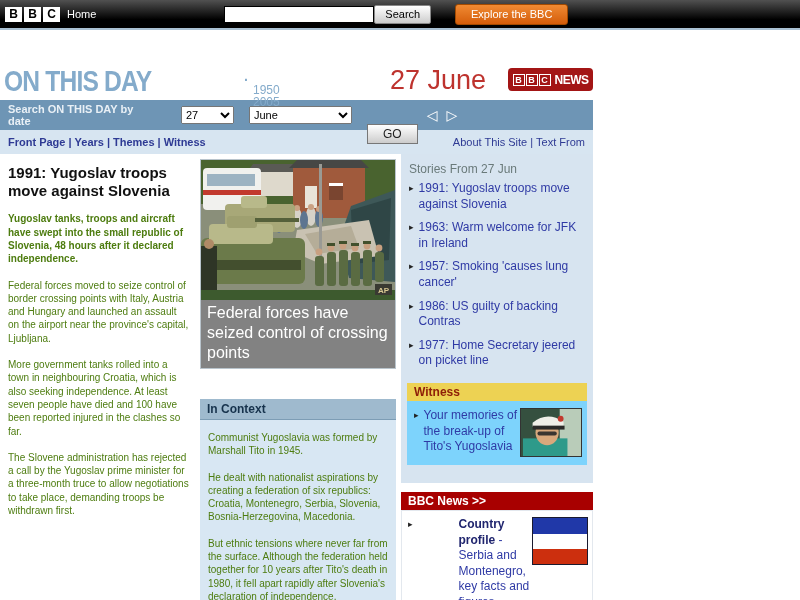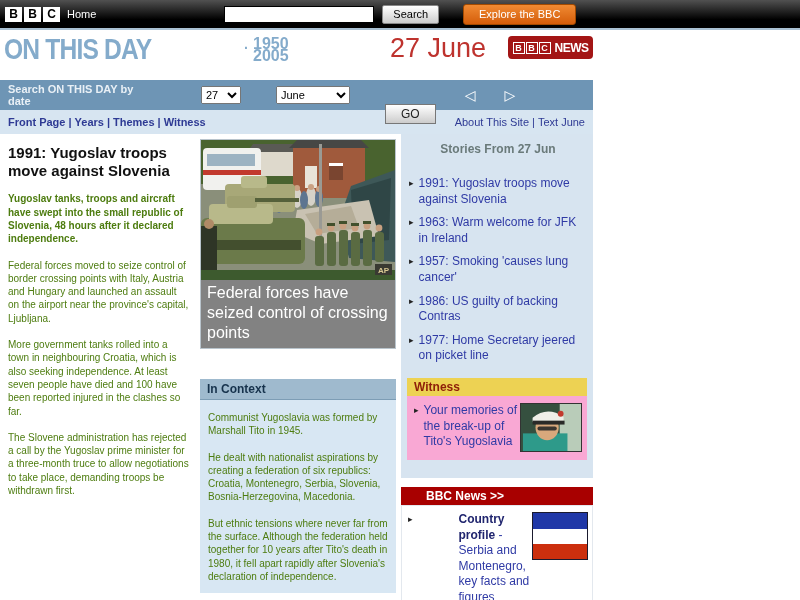--- a/index.html
+++ b/index.html
@@ -6,39 +6,39 @@
   html,body { background:#fff; }
   body { font-family:"Liberation Sans", sans-serif; }
   #page { position:relative; width:800px; height:600px; overflow:hidden; background:#fff; }
 
   
   .topbar { height:28px; width:800px; background:linear-gradient(#515151,#000 70%); display:flex; align-items:center; }
   .bbc-blocks { display:flex; gap:2px; margin-left:5px; }
   .bbc-blocks .blk { width:17px; height:15px; background:#fff; color:#000; font-weight:bold; font-size:12px; display:flex; align-items:center; justify-content:center; }
   .home-link { color:#fff; font-size:11px; margin-left:7px; }
   .top-search-input { margin-left:128px; width:150px; height:17px; border:1px solid #000; background:#fff; font-size:11px; padding:0 3px; }
-  .top-search-btn { margin-left:8px; height:19px; padding:0 10px; font-size:11px; background:linear-gradient(#fff,#ccc); border:1px solid #888; border-radius:2px; color:#000; }
+  .top-search-btn { margin-left:0; height:19px; padding:0 10px; font-size:11px; background:linear-gradient(#fff,#ccc); border:1px solid #888; border-radius:2px; color:#000; }
   .explore-btn { margin-left:24px; width:113px; height:21px; border:1px solid #a34a00; border-radius:3px; background:linear-gradient(#f08a33,#d45d0a); color:#fff; font-size:11px; display:flex; align-items:center; justify-content:center; }
   .top-rule { width:800px; height:2px; background:#a9c0d2; }
 
   
-  .masthead { width:593px; height:50px; background:#fff; position:relative; }
+  .masthead { width:593px; height:38px; background:#fff; position:relative;margin-top:32px; }
   .otd-title { position:absolute; left:4px; top:2px; color:#84abcb; font-weight:bold; font-size:30px; letter-spacing:-1px; transform:scaleX(.82); transform-origin:left; white-space:nowrap; }
-  .otd-years { position:absolute; left:253px; top:8px; color:#84abcb; font-weight:bold; font-size:16px; line-height:12px; }
+  .otd-years { position:absolute; left:253px; top:22px; color:#84abcb; font-weight:normal; font-size:12px; line-height:12px; }
   .otd-dot { position:absolute; left:244px; top:10px; color:#84abcb; font-weight:bold; font-size:14px; }
   .masthead-date { position:absolute; left:390px; top:3px; color:#be332e; font-size:27px; }
   .news-logo { position:absolute; left:508px; top:6px; width:85px; height:23px; background:#a31515; border-radius:4px; display:flex; align-items:center; justify-content:center; gap:1px; }
   .news-logo .nblk { width:12px; height:12px; border:1px solid #fff; color:#fff; font-size:9px; font-weight:bold; display:flex; align-items:center; justify-content:center; }
   .news-logo .ntxt { color:#fff; font-weight:bold; font-size:12px; margin-left:3px; letter-spacing:-.5px; }
 
   
-  .datebar { width:593px; height:30px; background:#6e95b5; display:flex; align-items:center;gap:20px; }
+  .datebar { width:593px; height:30px; background:#6e95b5; display:flex; align-items:center; }
   .datebar-label { color:#e9f0f6; font-weight:bold; font-size:11px; margin-left:8px; width:148px; }
-  .sel-day { width:40px; height:18px; font-size:11px; margin-left:25px; }
-  .sel-month { width:74px; height:18px; font-size:11px; margin-left:15px; }
+  .sel-day { width:53px; height:18px; font-size:11px; margin-left:25px; }
+  .sel-month { width:103px; height:18px; font-size:11px; margin-left:15px; }
   .go-btn { margin-left:15px; height:20px; padding:0 15px; font-size:12px; background:linear-gradient(#fff,#ccc); border:1px solid #777; color:#222;margin-top:37px; }
   .day-arrow { color:#fff; font-size:14px; margin-left:9px; cursor:pointer; }
 
   
   .navrow { width:593px; height:24px; background:#d7e5f1; display:flex; align-items:center; justify-content:space-between; font-size:11px; }
   .navrow .left { margin-left:8px; font-weight:bold; color:#2e3a94; }
   .navrow .right { margin-right:8px; color:#2e3a94; }
   .navrow a, .nav-sep { color:#2e3a94; text-decoration:none; }
   .nav-sep { padding:0 3px; }
 
@@ -57,33 +57,33 @@
   .photo-box { width:196px; border:1px solid #b9c4cc; }
   .photo-box svg { display:block; }
   .photo-caption { background:#828282; color:#fff; font-size:16px; line-height:1.25; padding:3px 6px 5px 6px; }
   .incontext { margin-top:30px; width:196px; }
   .incontext-hdr { background:#9fbace; color:#16324c; font-weight:bold; font-size:12px; padding:3px 7px; border-bottom:1px solid #7d9db5; }
   .incontext-body { background:#d8e7f3; padding:2px 8px 10px 8px; }
   .incontext-body .para:first-child { margin-top:9px; }
 
   
   .stories-wrap { background:#d7e4f0; width:192px; padding:8px 6px 10px 6px; }
-  .stories-title { color:#6a7a7a; font-weight:bold; font-size:12px; margin-bottom:20px; margin-left:2px;text-align:center; }
+  .stories-title { color:#6a7a7a; font-weight:normal; font-size:12px; margin-bottom:5px; margin-left:2px; }
   .story-item { display:flex; margin-bottom:8px; }
   .bullet { color:#222; font-size:9px; margin:2px 5px 0 2px; flex:0 0 auto; }
   .bullet::before { content:"\25B8"; }
   .story-link { color:#2f3aa5; font-size:12px; line-height:1.3; text-decoration:none; }
   .witness-block { margin-top:14px; }
   .witness-hdr { background:#edd253; color:#8f2009; font-weight:bold; font-size:12px; padding:2px 7px; }
-  .witness-body { background:#f9a8d4; padding:7px 5px 8px 5px; display:flex; }
+  .witness-body { background:#7dd3fc; padding:7px 5px 8px 5px; display:flex; }
   .witness-link { color:#2f3aa5; font-size:12px; line-height:1.3; text-decoration:none; width:112px; }
   .tito-photo { width:62px; height:49px; border:1px solid #333; margin-left:2px; flex:0 0 auto; }
   .blue-tail { height:8px; }
   .bbcnews-block { margin-top:9px; width:192px; }
-  .bbcnews-hdr { background:#a80000; color:#fff; font-weight:bold; font-size:12px; padding:2px 25px; }
+  .bbcnews-hdr { background:#a80000; color:#fff; font-weight:bold; font-size:12px; padding:2px 7px; }
   .bbcnews-body { background:#fff; border:1px solid #e3e8ee; padding:6px 4px; display:flex; }
   .country-text { font-size:12px; line-height:1.3; width:126px; color:#2f3aa5;margin-left:41px; }
   .country-bold { font-weight:bold; color:#20256e; }
   .flag-box { width:56px; height:48px; border:1px solid #1a1a2e; margin-left:2px; flex:0 0 auto; }
   a { cursor:pointer; }
 </style>
 </head>
 <body>
 
 <div id="page">
@@ -128,21 +128,21 @@
     <button class="go-btn">GO</button>
     <span class="day-arrow">◁</span>
     <span class="day-arrow">▷</span>
   </div>
 
   <div class="navrow">
     <div class="left">
       <a>Front Page</a><span class="nav-sep">|</span><a>Years</a><span class="nav-sep">|</span><a>Themes</a><span class="nav-sep">|</span><a>Witness</a>
     </div>
     <div class="right">
-      <a>About This Site</a><span class="nav-sep">|</span><a>Text June</a>
+      <a>About This Site</a><span class="nav-sep">|</span><a>Text From</a>
     </div>
   </div>
 
   <div class="content">
 
     <div class="col-left">
       <h1 class="headline">1991: Yugoslav troops move against Slovenia</h1>
       <p class="para lead">Yugoslav tanks, troops and aircraft have swept into the small republic of Slovenia, 48 hours after it declared independence.</p>
       <p class="para">Federal forces moved to seize control of border crossing points with Italy, Austria and Hungary and launched an assault on the airport near the province's capital, Ljubljana.</p>
       <p class="para">More government tanks rolled into a town in neighbouring Croatia, which is also seeking independence. At least seven people have died and 100 have been reported injured in the clashes so far.</p>

